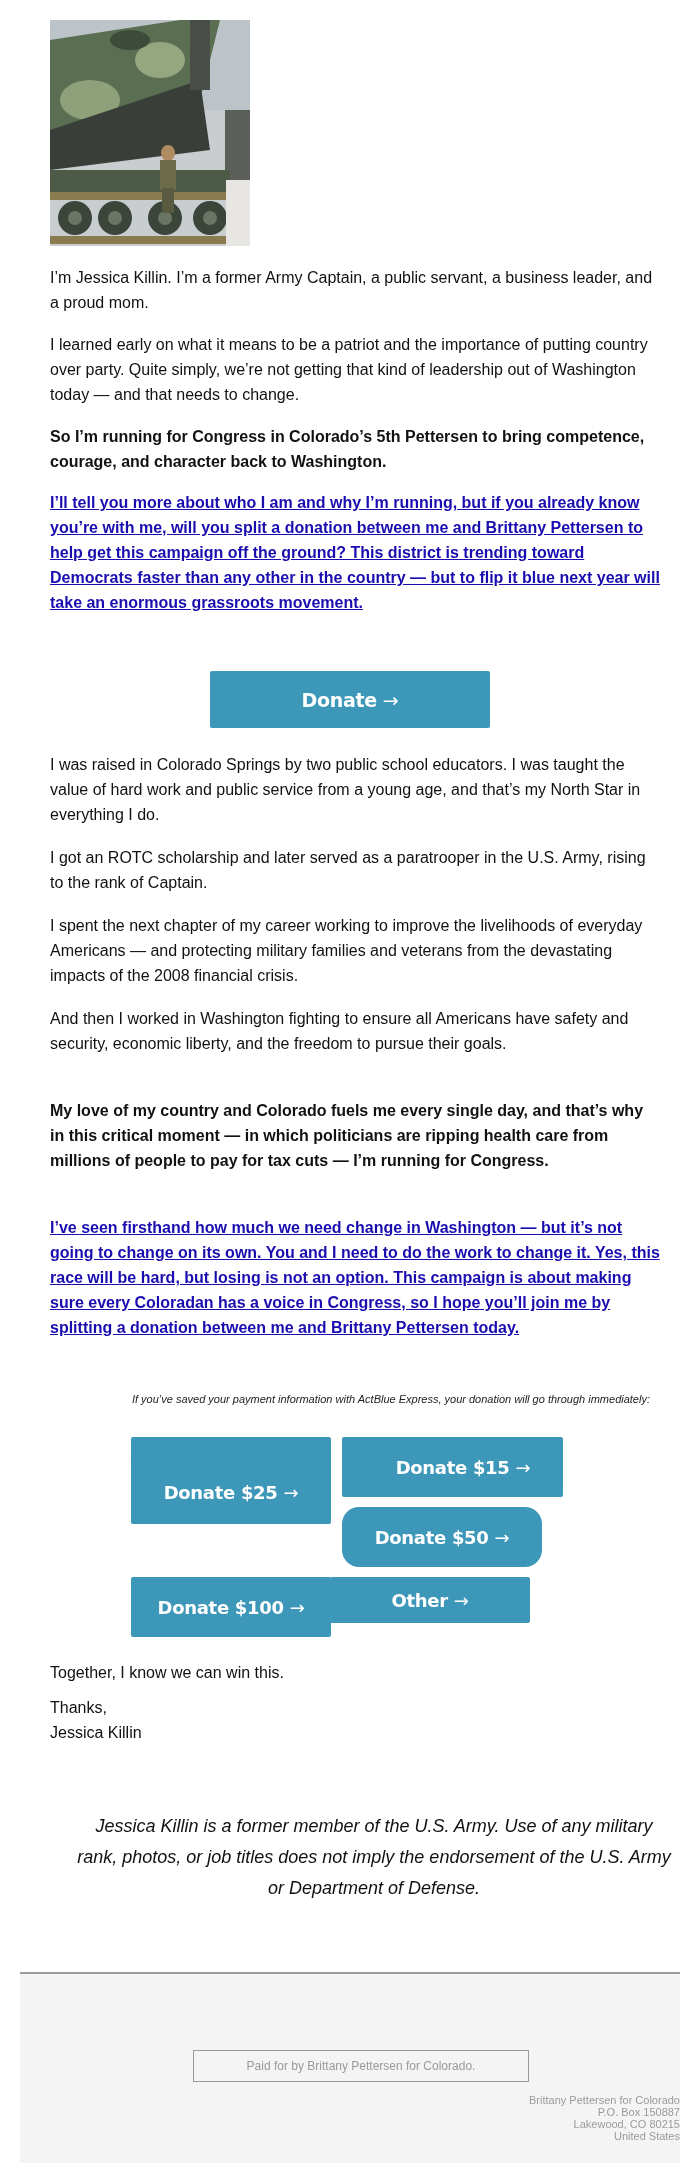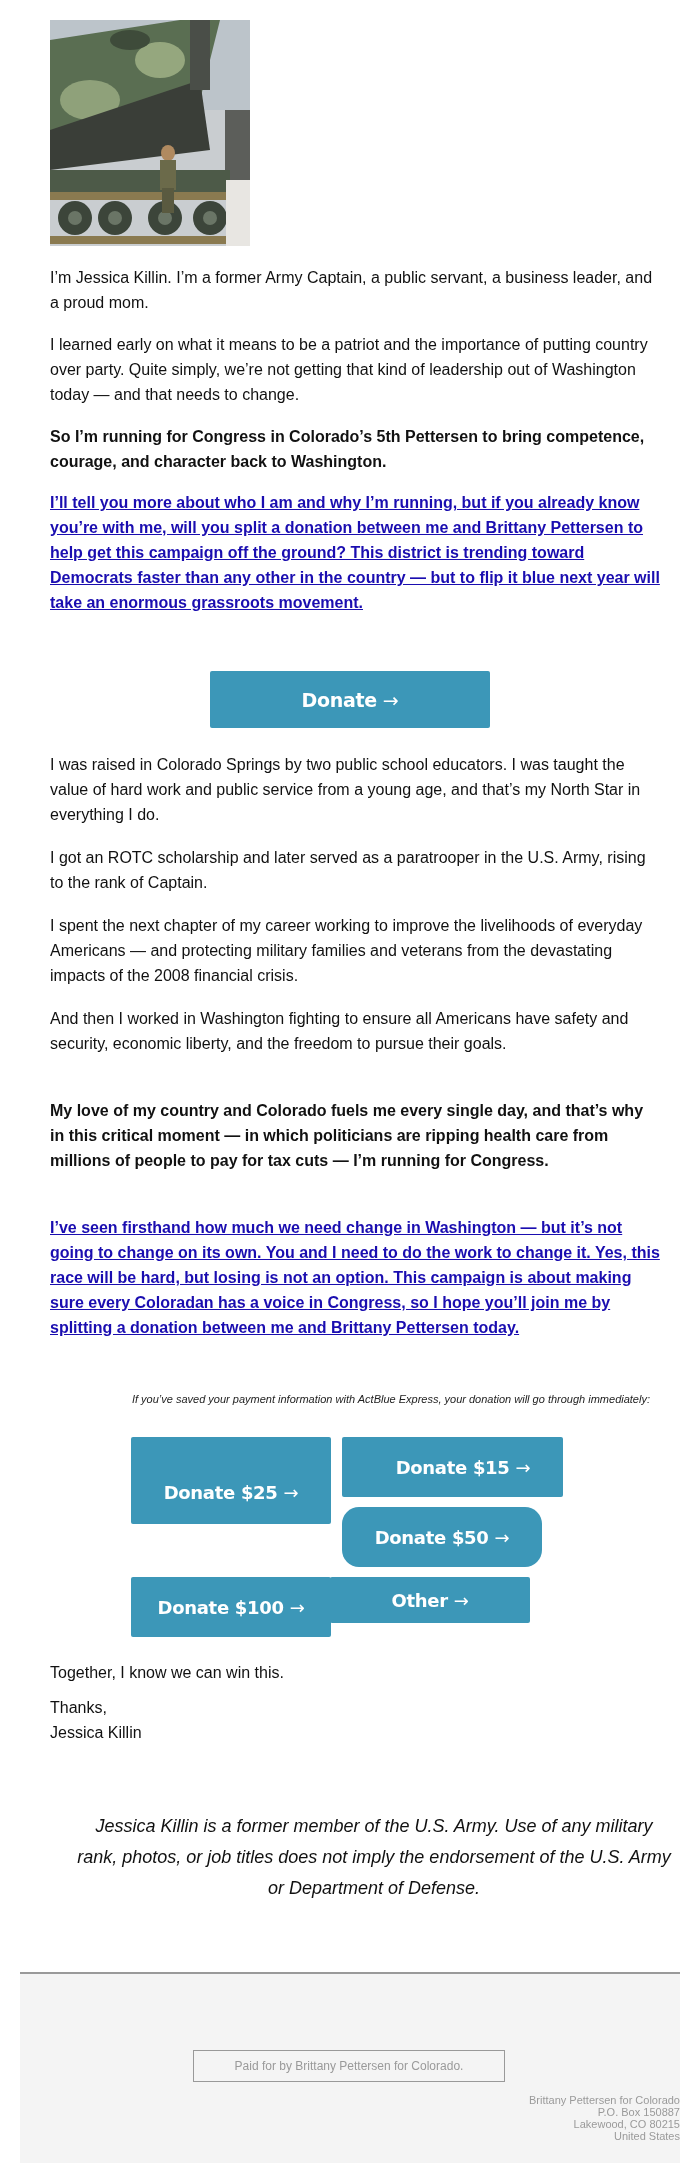--- a/index.html
+++ b/index.html
@@ -17,21 +17,21 @@
     .btn .arrow { font-weight: normal; margin-left: 6px; }
     .note { position: absolute; left: 50px; width: 600px; top: 1393px; text-align: right;
             font-size: 11px; font-style: italic; color: #222; }
     .disclaimer { position: absolute; left: 50px; width: 600px; top: 1811px; text-align: center;
                   font-size: 18px; line-height: 31px; font-style: italic; color: #111; margin-left: 24px; }
     .footer { position: absolute; left: 20px; top: 1972px; width: 660px; height: 191px;
               background: #f4f4f4; border-top: 2px solid #999999; }
     .footer-text { position: absolute; left: 40px; width: 580px; top: 34px; text-align: center;
                    font-size: 11px; line-height: 18px; color: #9a9a9a; }
     .footer-text .unsub { font-weight: bold; color: #8a8a8a; cursor: pointer; }
-    .paidbox { position: absolute; left: 173px; top: 76px; width: 312px; height: 32px;
+    .paidbox { position: absolute; left: 173px; top: 76px; width: 336px; height: 32px;
                border: 1px solid #999; display: flex; align-items: center; justify-content: center;
                font-size: 12px; color: #9a9a9a; box-sizing: border-box; }
     .address { position: absolute; left: 0; width: 660px; top: 120px; text-align: right;
                font-size: 11px; line-height: 12px; color: #9a9a9a; }
     .address div { margin: 0; }
   </style>
 </head>
 <body>
 
 <div class="hero">

